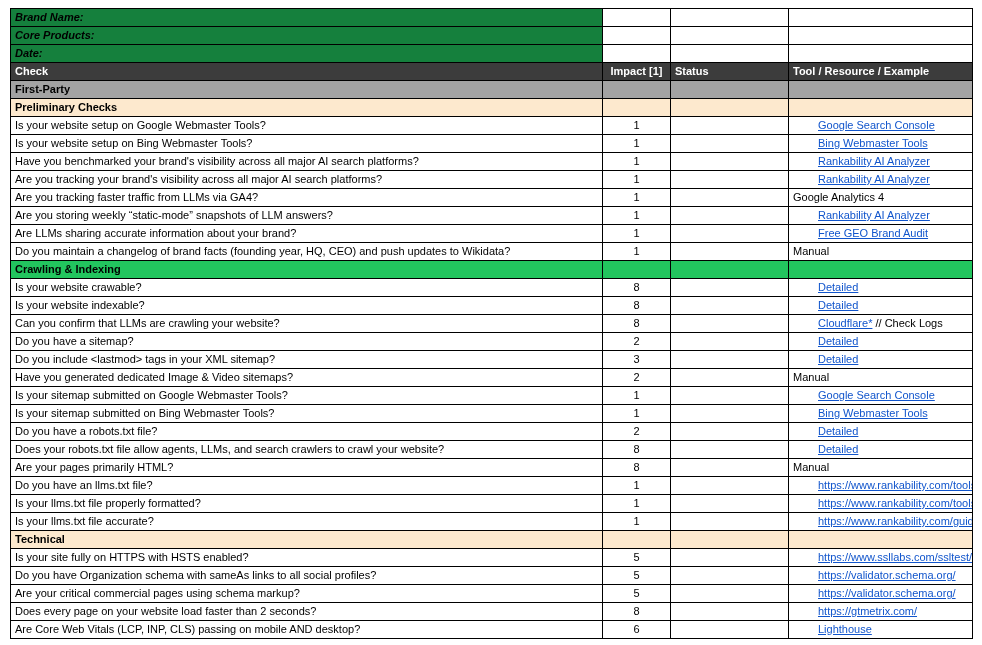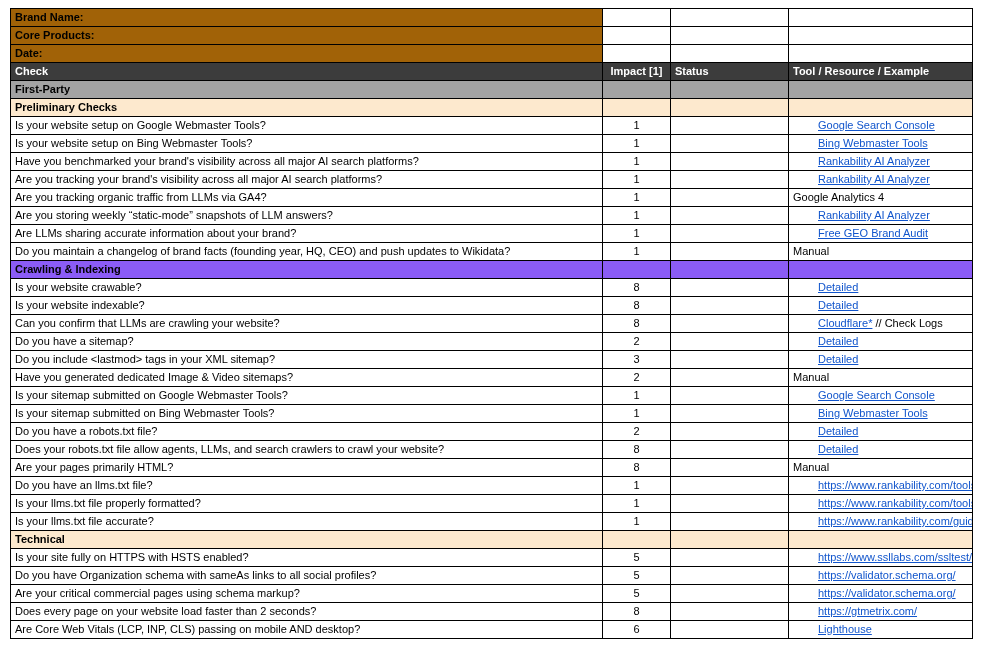--- a/index.html
+++ b/index.html
@@ -31,37 +31,38 @@
     white-space: nowrap;
   }
   
   col.c-check { width: 592px; }
   col.c-impact { width: 68px; }
   col.c-status { width: 118px; }
   col.c-tool { width: 184px; }
 
   .hdr-label {
     font-weight: bold;
-    background: #a16207;
+    background: #15803d;
+    font-style: italic;
   }
   .row-header td {
     background: #3c3c3c;
     color: #ffffff;
     font-weight: bold;
   }
   .section-firstparty td {
     background: #a3a3a3;
     font-weight: bold;
   }
   .section-tan td {
     background: #fde9ce;
     font-weight: bold;
   }
   .section-green td {
-    background: #8b5cf6;
+    background: #22c55e;
     font-weight: bold;
   }
   .center { text-align: center; }
   a.link {
     color: #1155cc;
     text-decoration: underline;
     margin-left: 25px;
   }
   .tool-cell {
     color: #000000;
@@ -133,21 +134,21 @@
         <td class="blank"></td>
         <td class="tool-cell"><a class="link" href="#">Rankability AI Analyzer</a></td>
       </tr>
       <tr>
         <td>Are you tracking your brand's visibility across all major AI search platforms?</td>
         <td class="center">1</td>
         <td class="blank"></td>
         <td class="tool-cell"><a class="link" href="#">Rankability AI Analyzer</a></td>
       </tr>
       <tr>
-        <td>Are you tracking organic traffic from LLMs via GA4?</td>
+        <td>Are you tracking faster traffic from LLMs via GA4?</td>
         <td class="center">1</td>
         <td class="blank"></td>
         <td class="tool-cell"><span>Google Analytics 4</span></td>
       </tr>
       <tr>
         <td>Are you storing weekly “static-mode” snapshots of LLM answers?</td>
         <td class="center">1</td>
         <td class="blank"></td>
         <td class="tool-cell"><a class="link" href="#">Rankability AI Analyzer</a></td>
       </tr>

